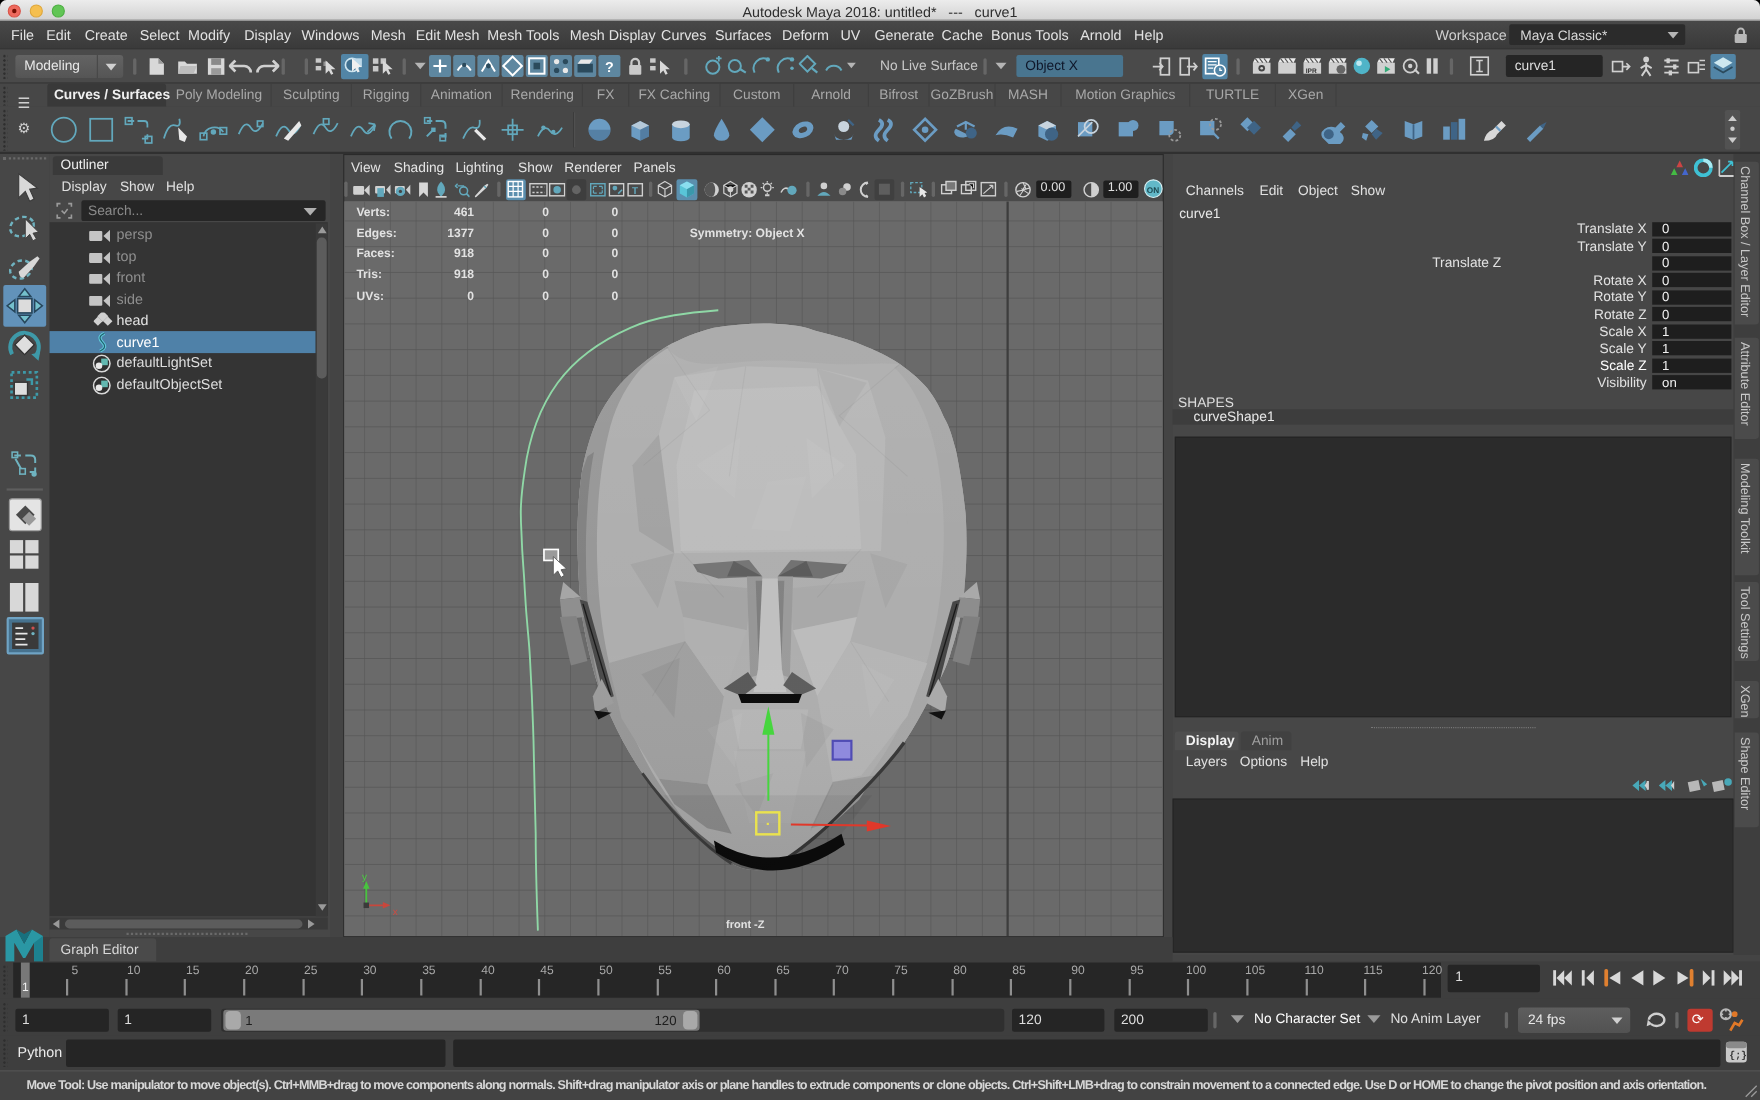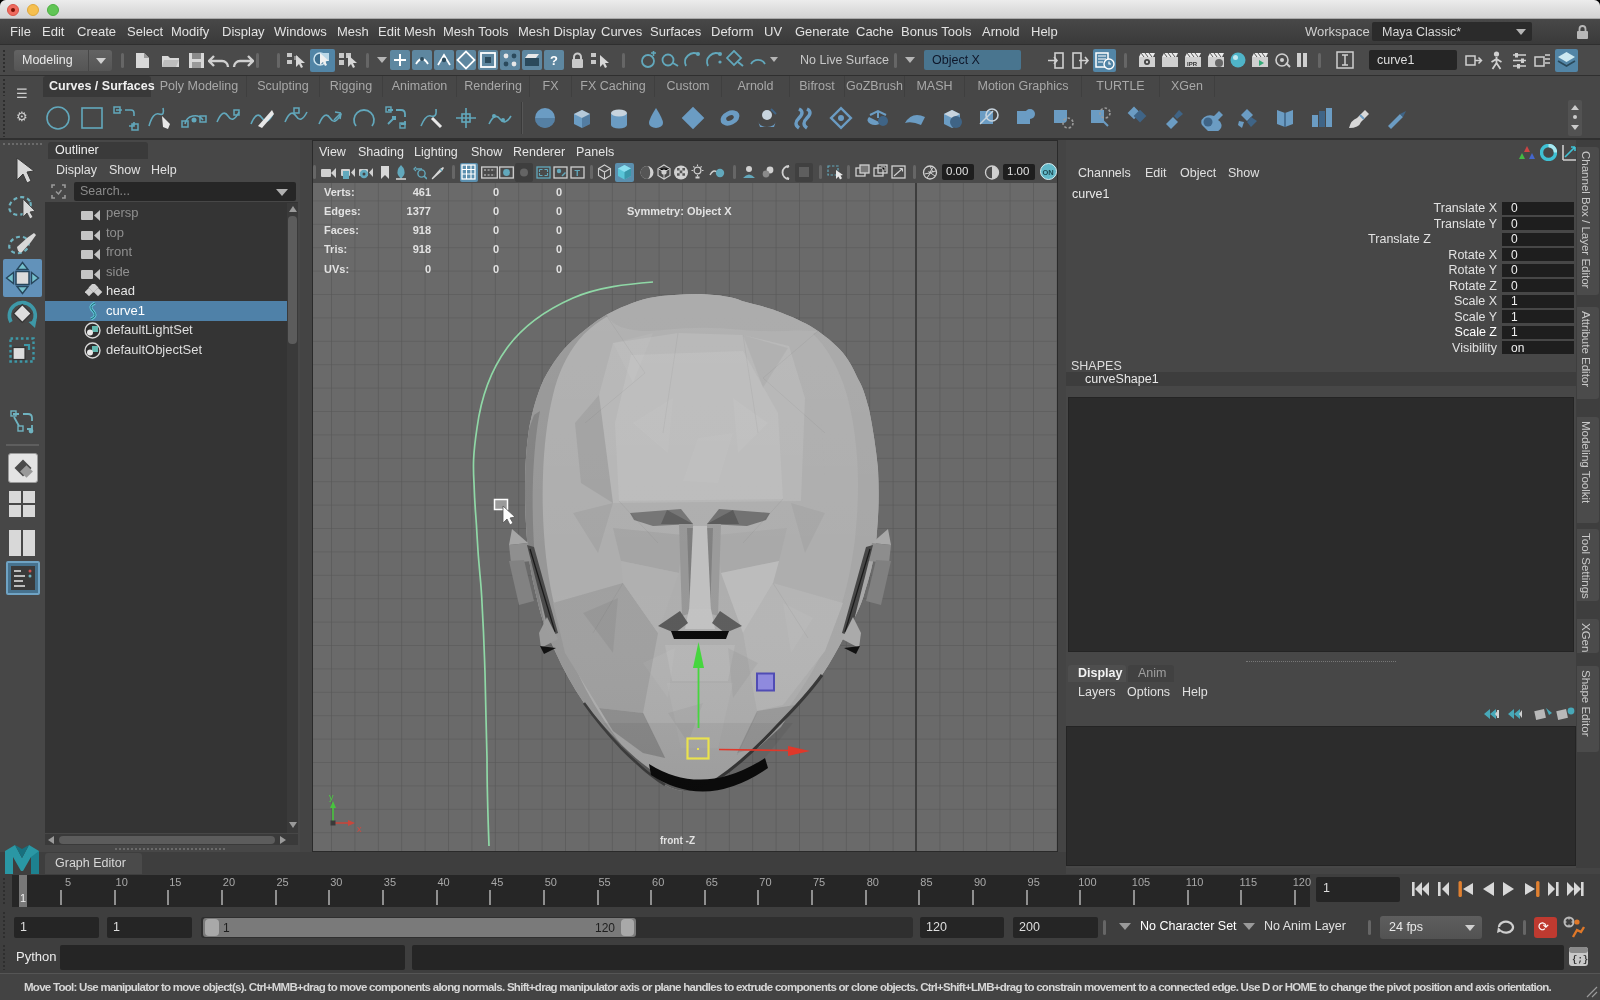--- a/index.html
+++ b/index.html
@@ -15,20 +15,21 @@
 </style>
 </head>
 <body>
 <div id="win">
 
 <div class="abs" style="left:0;top:0;width:1600px;height:19px;background:linear-gradient(#ececec,#d2d2d2);border-bottom:1px solid #a9a9a9;">
   <div class="abs" style="left:7px;top:3.5px;width:12px;height:12px;border-radius:50%;background:#ee6a5e;border:0.5px solid #d95347;"></div>
   <div class="abs" style="left:11px;top:7.5px;width:4px;height:4px;border-radius:50%;background:#740e02;"></div>
   <div class="abs" style="left:27px;top:3.5px;width:12px;height:12px;border-radius:50%;background:#f5bf4f;border:0.5px solid #dfa73b;"></div>
   <div class="abs" style="left:47px;top:3.5px;width:12px;height:12px;border-radius:50%;background:#61c555;border:0.5px solid #4caf41;"></div>
+  <div class="txt" style="left:0;top:2.5px;width:1600px;text-align:center;font-size:13px;color:#2e2e2e;">Autodesk Maya 2018: untitled*&nbsp;&nbsp; --- &nbsp;&nbsp;curve1</div>
 </div>
 
 <div class="abs" id="menubar" style="left:0;top:19px;width:1600px;height:26px;background:linear-gradient(#484848,#3a3a3a);border-bottom:1px solid #2f2f2f;">
   <div class="txt menuitem" style="left:10px;top:5px;">File</div>
   <div class="txt menuitem" style="left:42px;top:5px;">Edit</div>
   <div class="txt menuitem" style="left:77px;top:5px;">Create</div>
   <div class="txt menuitem" style="left:127px;top:5px;">Select</div>
   <div class="txt menuitem" style="left:171px;top:5px;">Modify</div>
   <div class="txt menuitem" style="left:222px;top:5px;">Display</div>
   <div class="txt menuitem" style="left:274px;top:5px;">Windows</div>
@@ -1007,21 +1008,21 @@
   <div class="txt" style="left:6px;top:47px;font-size:12.5px;color:#e8e8e8;">curve1</div>
   <div id="cbrows">
         <div class="abs" style="left: 236px; top: 61px; width: 195px; height: 14px; text-align: right; font-size: 12.5px; color: rgb(226, 226, 226);">Translate X</div>
         <div class="abs" style="left: 436px; top: 61.5px; width: 72px; height: 13px; background: rgb(30, 30, 30);">
           <div class="txt" style="left:9px;top:-0.5px;font-size:12px;color:#f0f0f0;">0</div>
         </div>
         <div class="abs" style="left: 236px; top: 76.5px; width: 195px; height: 14px; text-align: right; font-size: 12.5px; color: rgb(226, 226, 226);">Translate Y</div>
         <div class="abs" style="left: 436px; top: 77px; width: 72px; height: 13px; background: rgb(30, 30, 30);">
           <div class="txt" style="left:9px;top:-0.5px;font-size:12px;color:#f0f0f0;">0</div>
         </div>
-        <div class="abs" style="left: 236px; top: 92px; width: 195px; height: 14px; text-align: center; font-size: 12.5px; color: rgb(226, 226, 226);">Translate Z</div>
+        <div class="abs" style="left: 236px; top: 92px; width: 195px; height: 14px; text-align: left; font-size: 12.5px; color: rgb(226, 226, 226);">Translate Z</div>
         <div class="abs" style="left: 436px; top: 92.5px; width: 72px; height: 13px; background: rgb(30, 30, 30);">
           <div class="txt" style="left:9px;top:-0.5px;font-size:12px;color:#f0f0f0;">0</div>
         </div>
         <div class="abs" style="left: 236px; top: 107.5px; width: 195px; height: 14px; text-align: right; font-size: 12.5px; color: rgb(226, 226, 226);">Rotate X</div>
         <div class="abs" style="left: 436px; top: 108px; width: 72px; height: 13px; background: rgb(30, 30, 30);">
           <div class="txt" style="left:9px;top:-0.5px;font-size:12px;color:#f0f0f0;">0</div>
         </div>
         <div class="abs" style="left: 236px; top: 123px; width: 195px; height: 14px; text-align: right; font-size: 12.5px; color: rgb(226, 226, 226);">Rotate Y</div>
         <div class="abs" style="left: 436px; top: 123.5px; width: 72px; height: 13px; background: rgb(30, 30, 30);">
           <div class="txt" style="left:9px;top:-0.5px;font-size:12px;color:#f0f0f0;">0</div>

